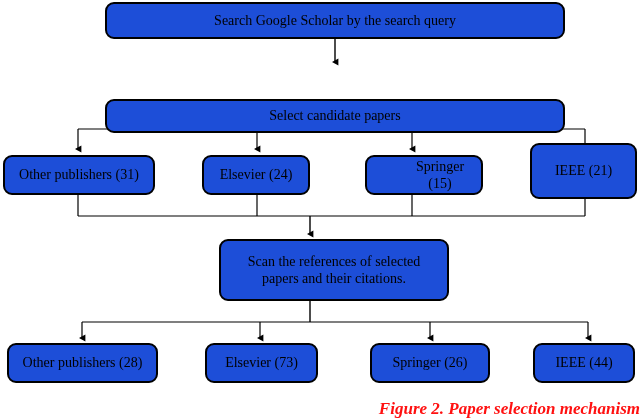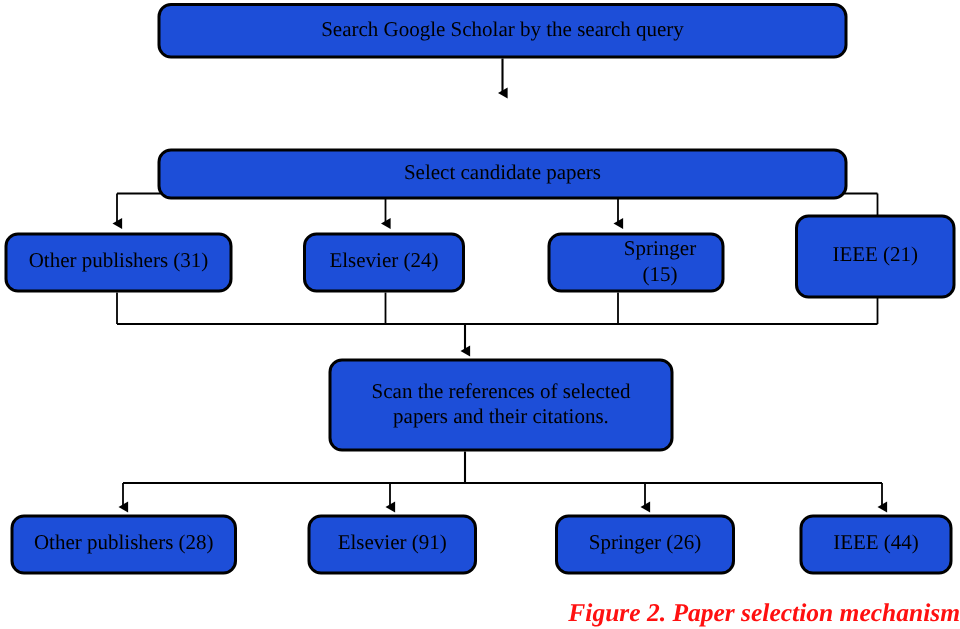--- a/index.html
+++ b/index.html
@@ -136,21 +136,21 @@
   <div class="node" style="left:195px; top:239px; width:230px; height:62px;margin-left:24px;">
     <span class="node-text">Scan the references of selected
 papers and their citations.</span>
   </div>
 
   <div class="node" style="left:7px; top:343px; width:151px; height:40px;">
     <span class="node-text">Other publishers (28)</span>
   </div>
 
   <div class="node" style="left:205px; top:343px; width:113px; height:40px;">
-    <span class="node-text">Elsevier (91)</span>
+    <span class="node-text">Elsevier (73)</span>
   </div>
 
   <div class="node" style="left:370px; top:343px; width:120px; height:40px;">
     <span class="node-text">Springer (26)</span>
   </div>
 
   <div class="node" style="left:533px; top:343px; width:102px; height:40px;">
     <span class="node-text">IEEE (44)</span>
   </div>
 

